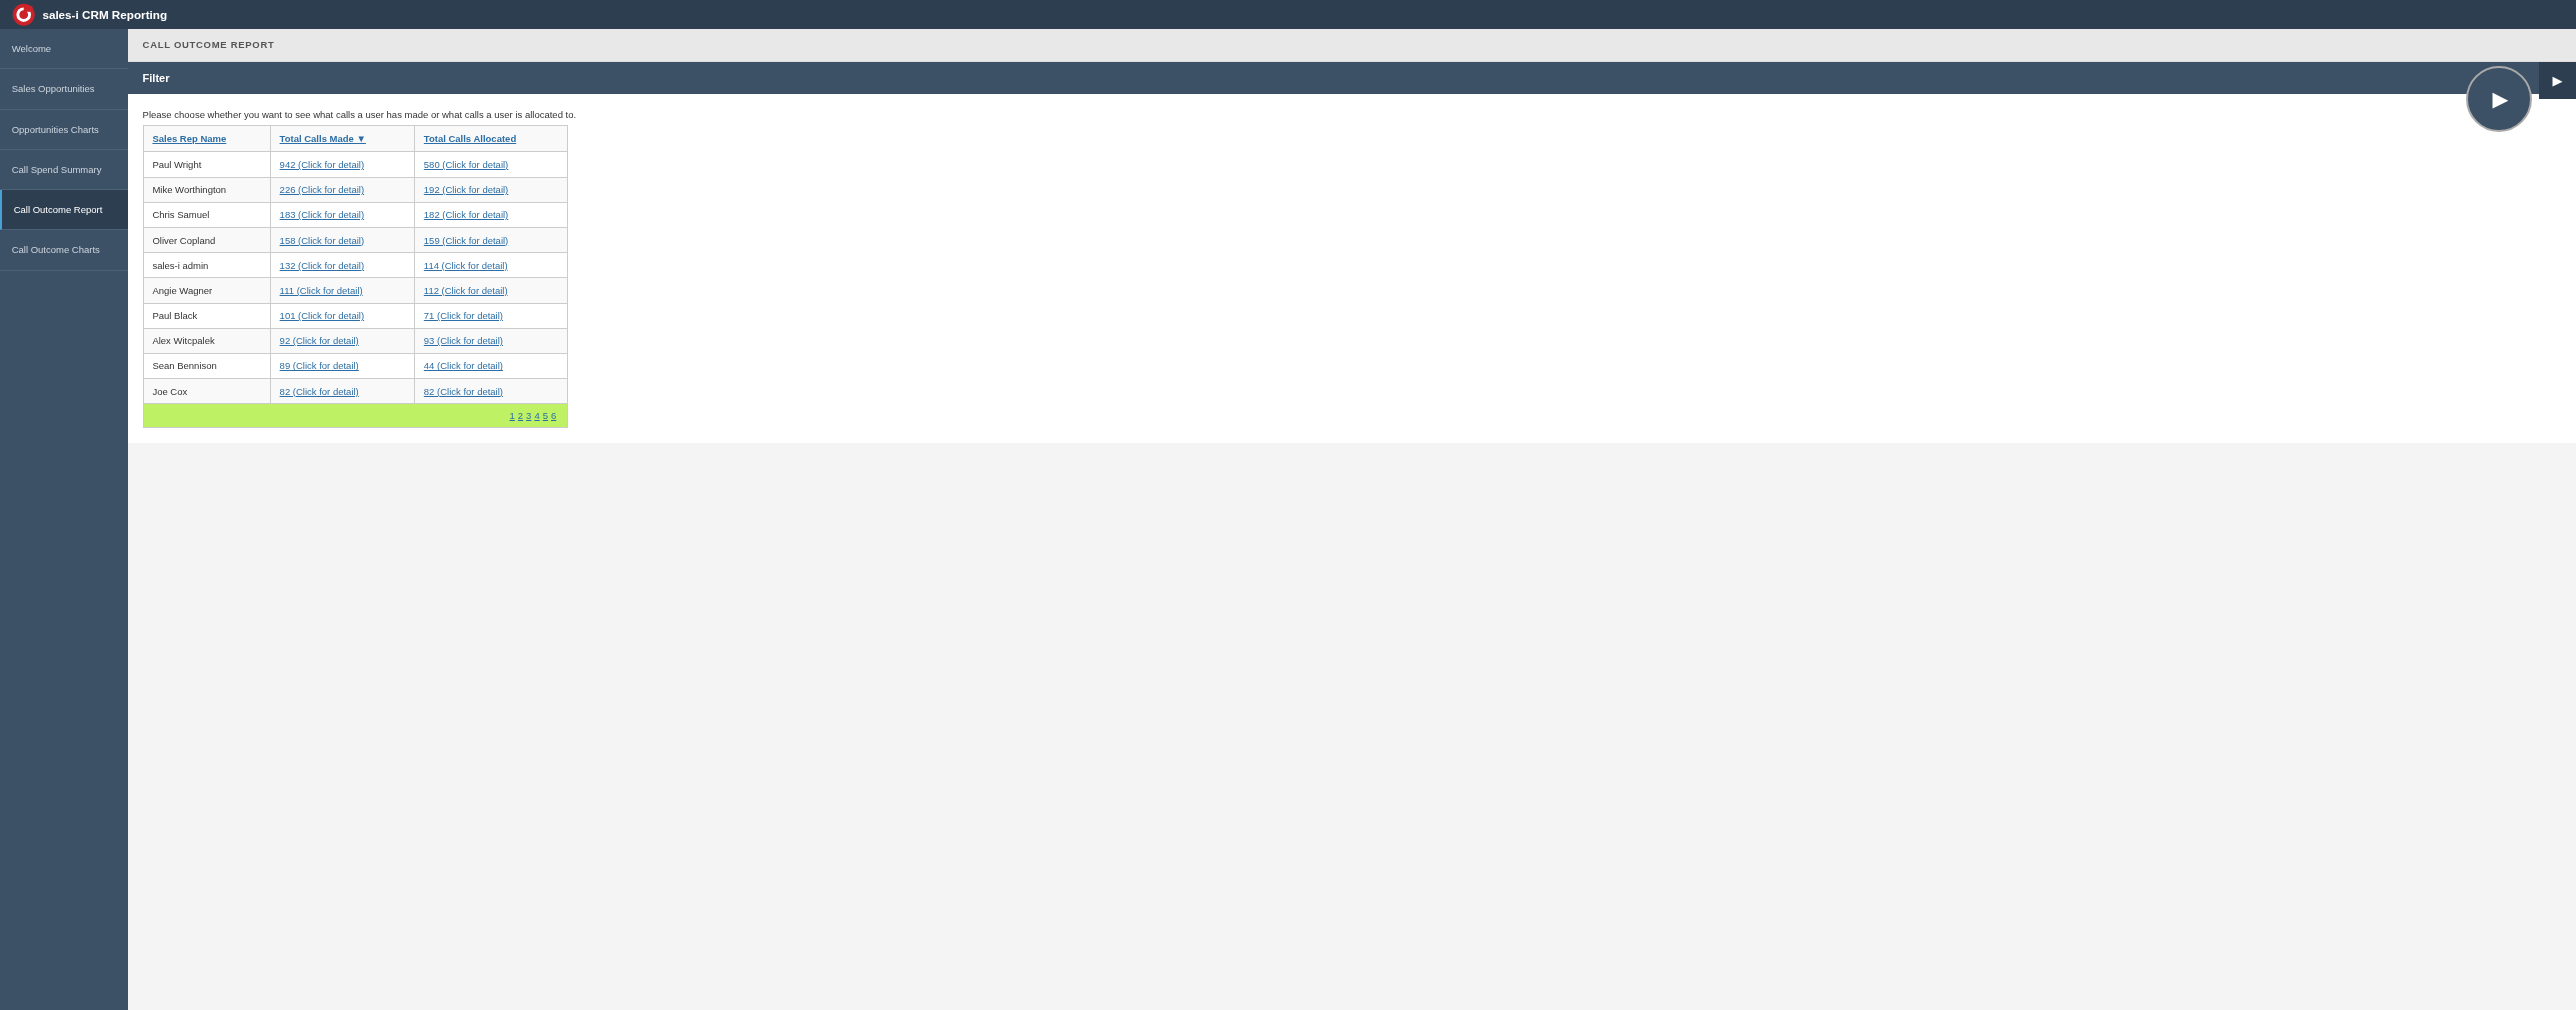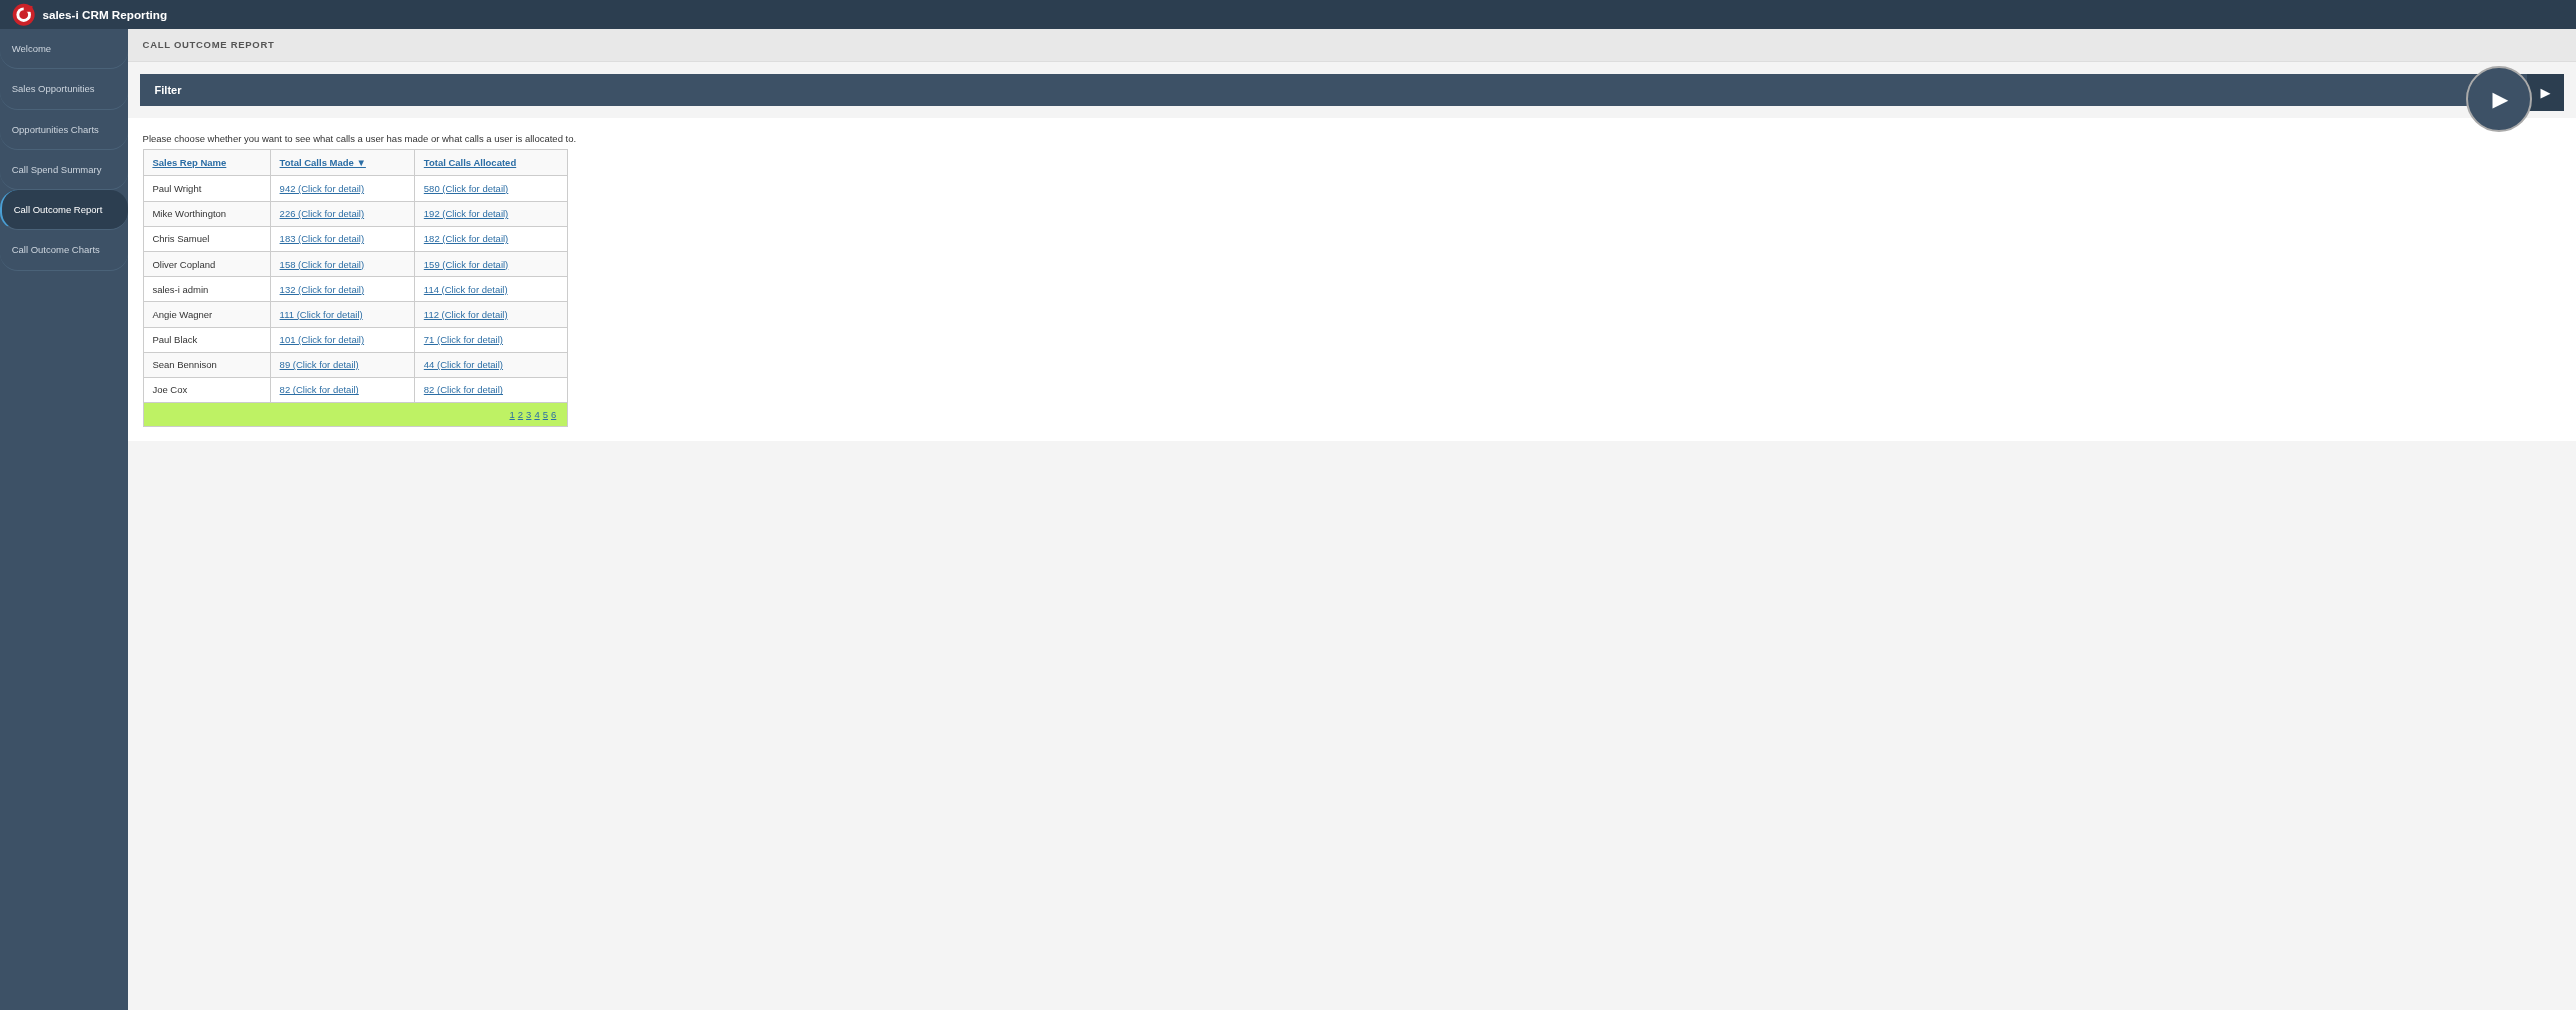--- a/index.html
+++ b/index.html
@@ -40,21 +40,20 @@
       display: flex;
       flex-direction: column;
     }
     .sidebar-item {
       padding: 13px 11.7px;
       color: #cdd5de;
       cursor: pointer;
       border-bottom: 0.7px solid #4a6278;
       font-size: 9.5px;
       line-height: 1.4;
-      border-radius: 18px;
     }
     .sidebar-item.active {
       background: #2c3e50;
       color: white;
       border-left: 2.2px solid #4a9fd4;
     }
 
     
     .content {
       flex: 1;
@@ -77,21 +76,21 @@
       font-weight: 600;
     }
 
     
     .filter-bar {
       background: #3d5166;
       padding: 10.3px 14.6px;
       display: flex;
       align-items: center;
       justify-content: space-between;
-      margin: 12px;
+      margin: 0;
       position: relative;
     }
     .filter-bar-label {
       color: white;
       font-size: 11px;
       font-weight: bold;
     }
     .filter-toggle-btn {
       background: #2c3e50;
       border: none;
@@ -293,20 +292,25 @@
               <td>Angie Wagner</td>
               <td><a href="#">111 (Click for detail)</a></td>
               <td><a href="#">112 (Click for detail)</a></td>
             </tr>
             <tr>
               <td>Paul Black</td>
               <td><a href="#">101 (Click for detail)</a></td>
               <td><a href="#">71 (Click for detail)</a></td>
             </tr>
             <tr>
+              <td>Alex Witcpalek</td>
+              <td><a href="#">92 (Click for detail)</a></td>
+              <td><a href="#">93 (Click for detail)</a></td>
+            </tr>
+            <tr>
               <td>Sean Bennison</td>
               <td><a href="#">89 (Click for detail)</a></td>
               <td><a href="#">44 (Click for detail)</a></td>
             </tr>
             <tr>
               <td>Joe Cox</td>
               <td><a href="#">82 (Click for detail)</a></td>
               <td><a href="#">82 (Click for detail)</a></td>
             </tr>
           </tbody>

